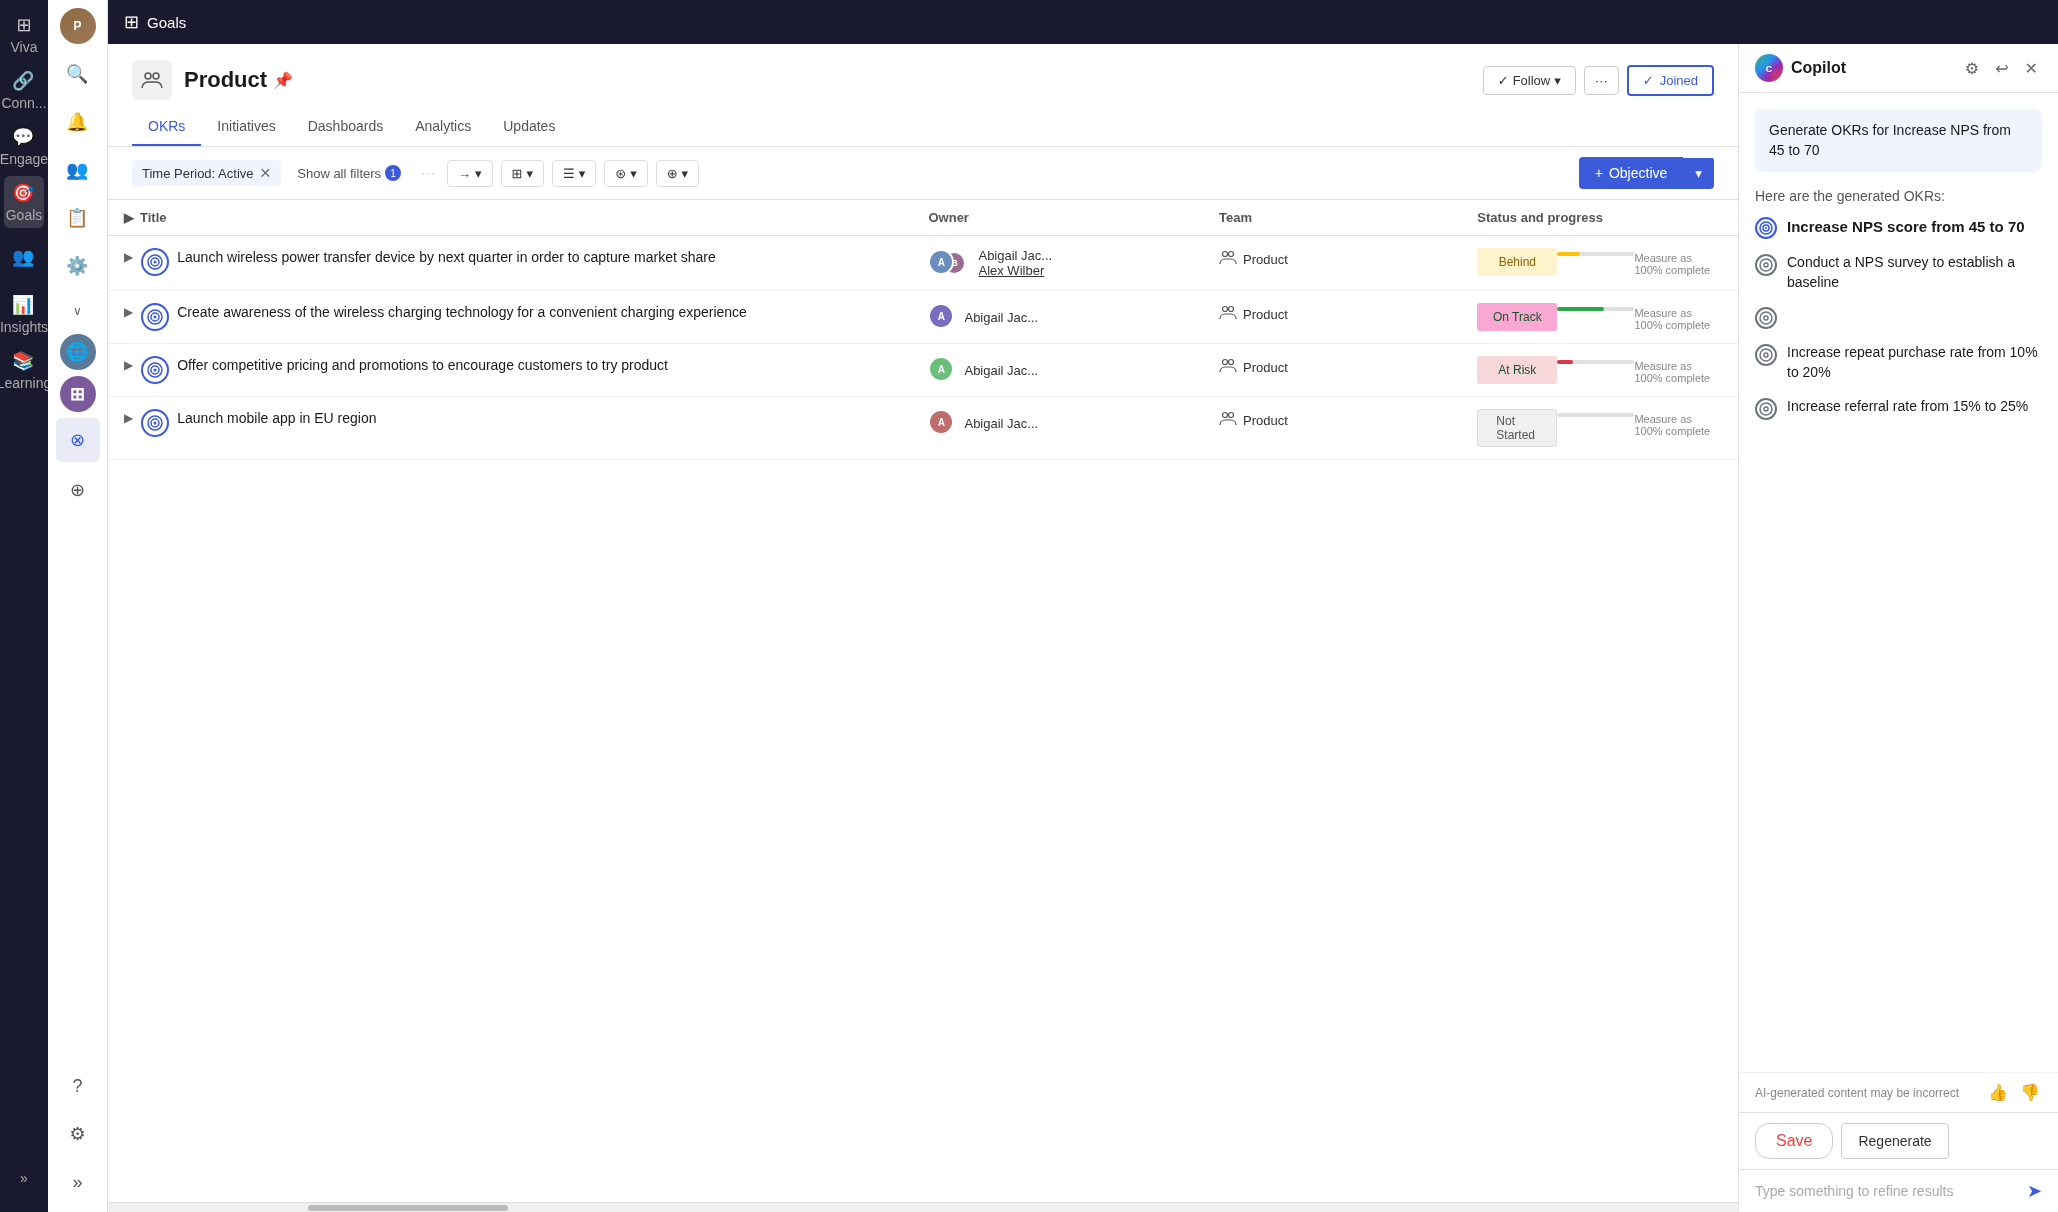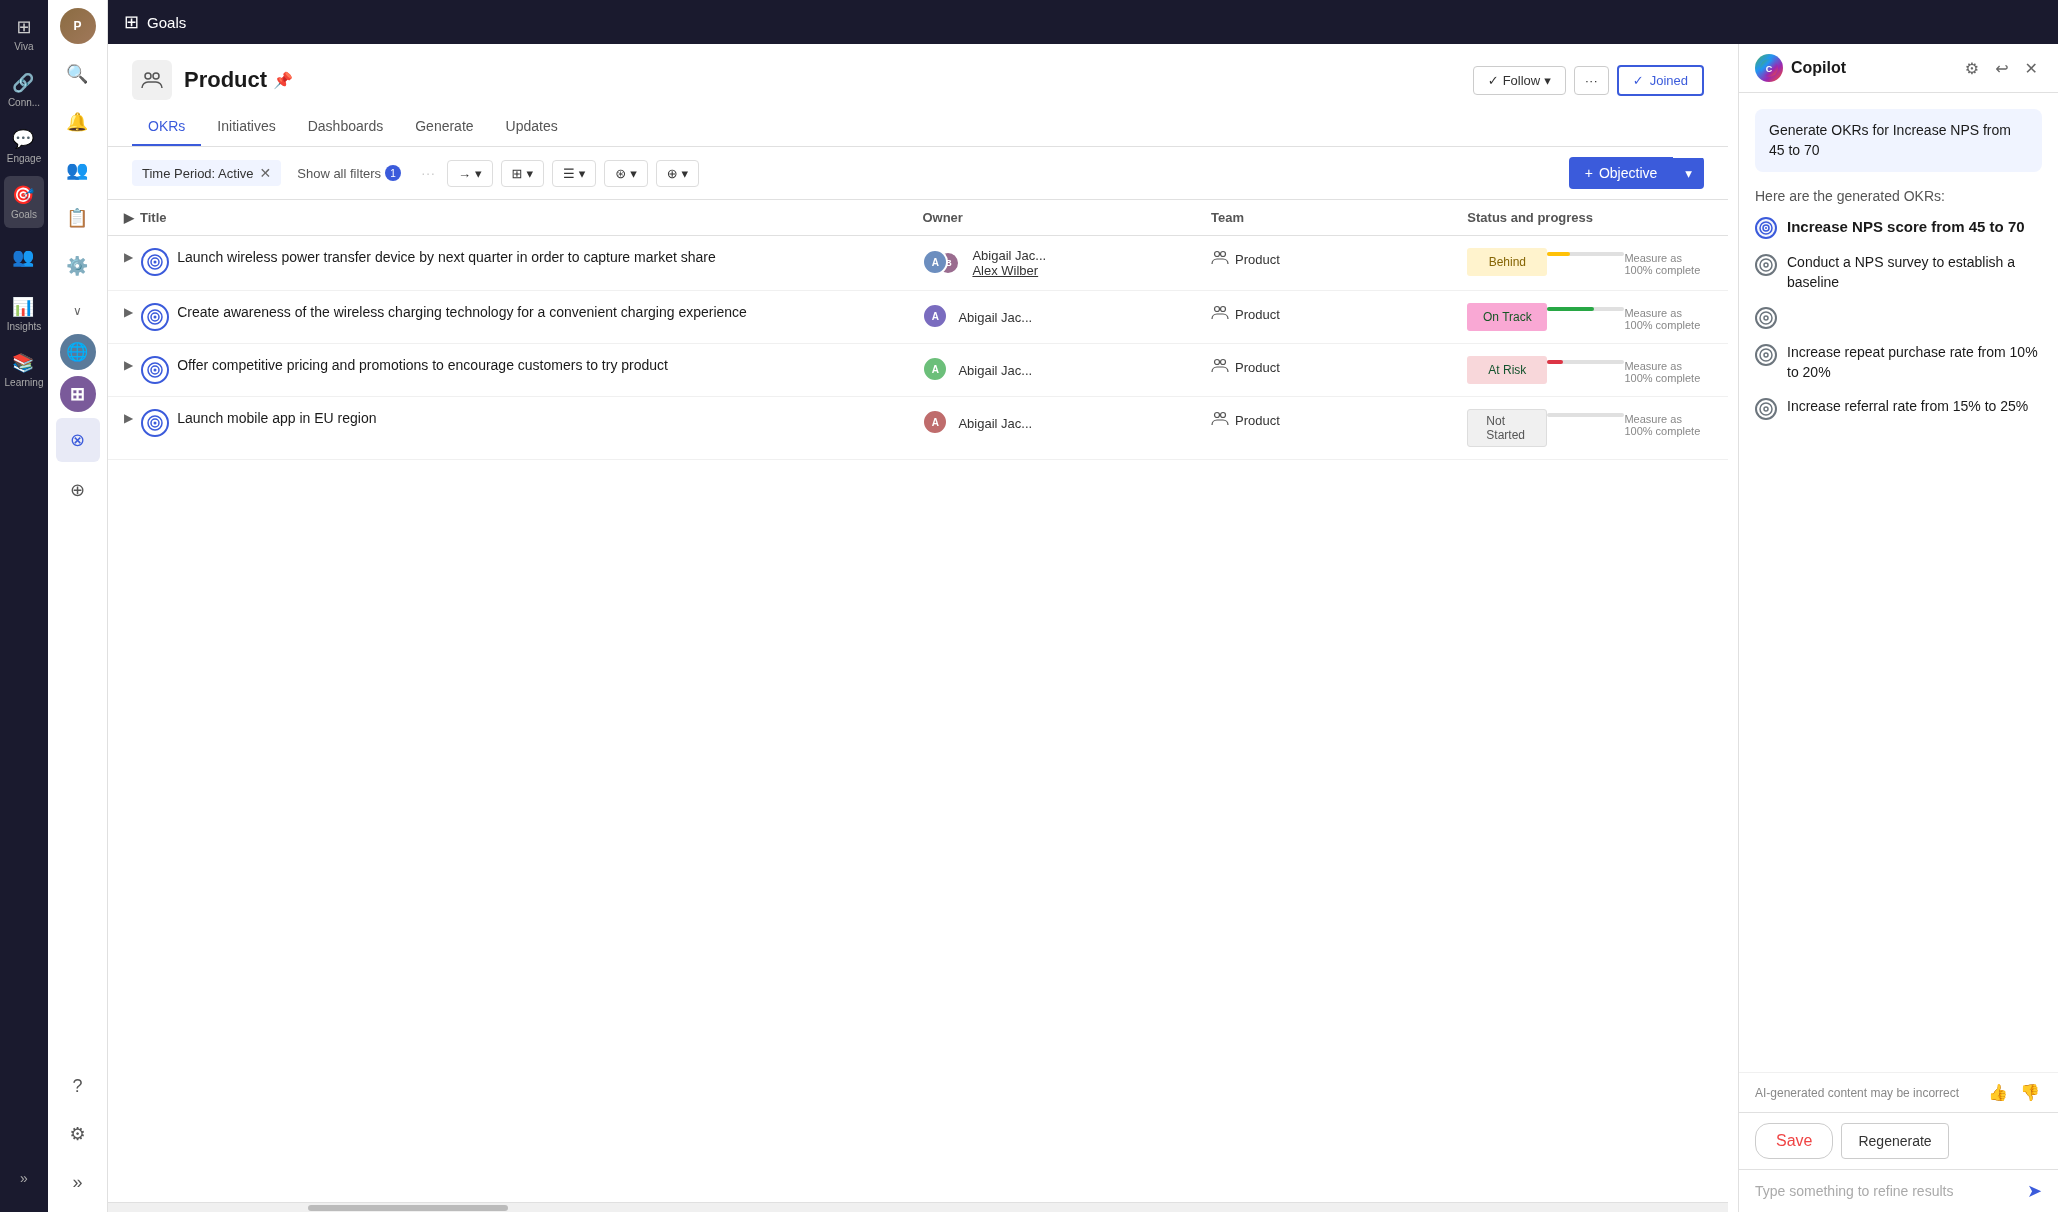--- a/index.html
+++ b/index.html
@@ -23,21 +23,21 @@
       justify-content: center;
       width: 40px;
       height: 52px;
       border-radius: 6px;
       cursor: pointer;
       color: #ccc;
       font-size: 9px;
       gap: 3px;
     }
     .nav-rail-item .icon { font-size: 18px; }
-    .nav-rail-item .label { font-size: 10px; color: #aaa; }
+    .nav-rail-item .label { font-size: 14px; color: #aaa; }
     .nav-rail-item.active { background: rgba(255,255,255,0.15); }
 
     
     .sidebar {
       width: 60px;
       background: #fff;
       border-right: 1px solid #e0e0e0;
       display: flex;
       flex-direction: column;
       align-items: center;
@@ -106,21 +106,20 @@
       flex-shrink: 0;
     }
     .top-bar-grid { font-size: 18px; cursor: pointer; }
     .top-bar-title { font-size: 15px; font-weight: 500; }
 
     
     .content-area {
       flex: 1;
       display: flex;
       overflow: hidden;
-      gap: 10px;
     }
 
     
     .main-panel {
       flex: 1;
       display: flex;
       flex-direction: column;
       overflow: hidden;
       background: #fff;
     }
@@ -728,21 +727,21 @@
             <button class="btn-joined">
               <span>✓</span>
               <span>Joined</span>
             </button>
           </div>
         </div>
         <div class="tabs">
           <div class="tab active">OKRs</div>
           <div class="tab">Initiatives</div>
           <div class="tab">Dashboards</div>
-          <div class="tab">Generate</div>
+          <div class="tab">Analytics</div>
           <div class="tab">Updates</div>
         </div>
       </div>
 
       <div class="toolbar">
         <div class="filter-chip">
           <span>Time Period: Active</span>
           <span class="filter-chip-close">✕</span>
         </div>
         <div class="show-filters">

